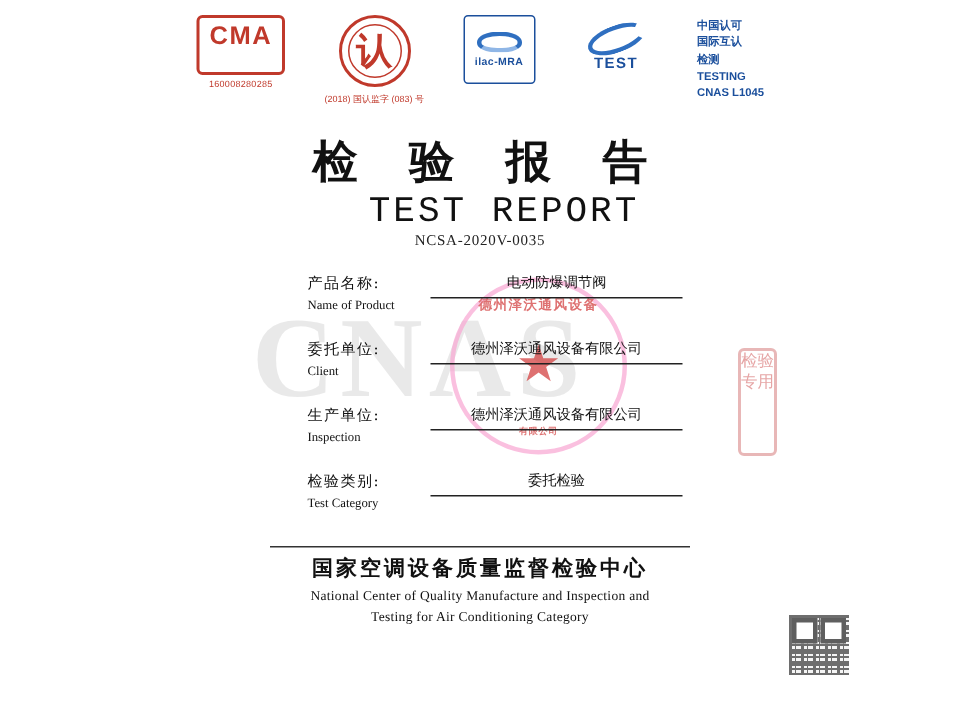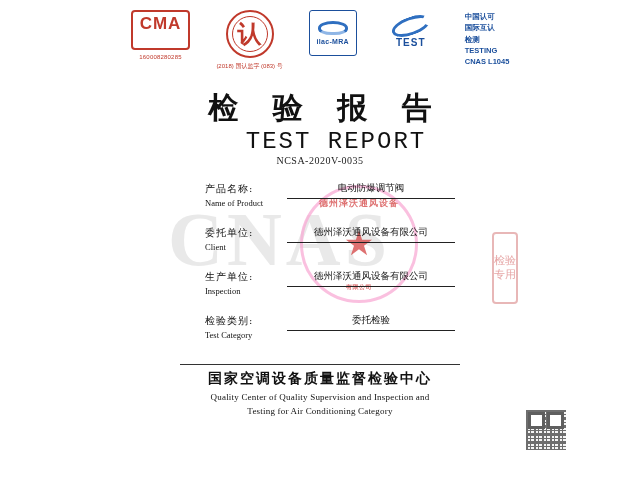--- a/index.html
+++ b/index.html
@@ -336,21 +336,21 @@
     top: 232px;
     width: 26px;
     height: 72px;
     border: 2px solid #e3a6a6;
     border-radius: 4px;
     color: #e08f8f;
     font-family: "DejaVu Serif", serif;
     font-size: 11px;
     line-height: 1.25;
     text-align: center;
-    padding-top: 20px;
+    padding-top: 0;
     box-sizing: border-box;
     opacity: 0.8;
   }
 
   
   .qr {
     position: absolute;
     right: 72px;
     bottom: 28px;
     width: 40px;
@@ -460,17 +460,17 @@
       <div class="f-labels">
         <div class="f-cn">检验类别:</div>
         <div class="f-en">Test Category</div>
       </div>
       <div class="f-value">委托检验</div>
     </div>
   </div>
 
   <div class="rule"></div>
   <div class="org-cn">国家空调设备质量监督检验中心</div>
-  <div class="org-en1">Quality Center of Quality Supervision and Inspection and</div>
+  <div class="org-en1">National Center of Quality Manufacture and Inspection and</div>
   <div class="org-en2">Testing for Air Conditioning Category</div>
 
   <div class="qr"></div>
 </div>
 
 </body></html>

